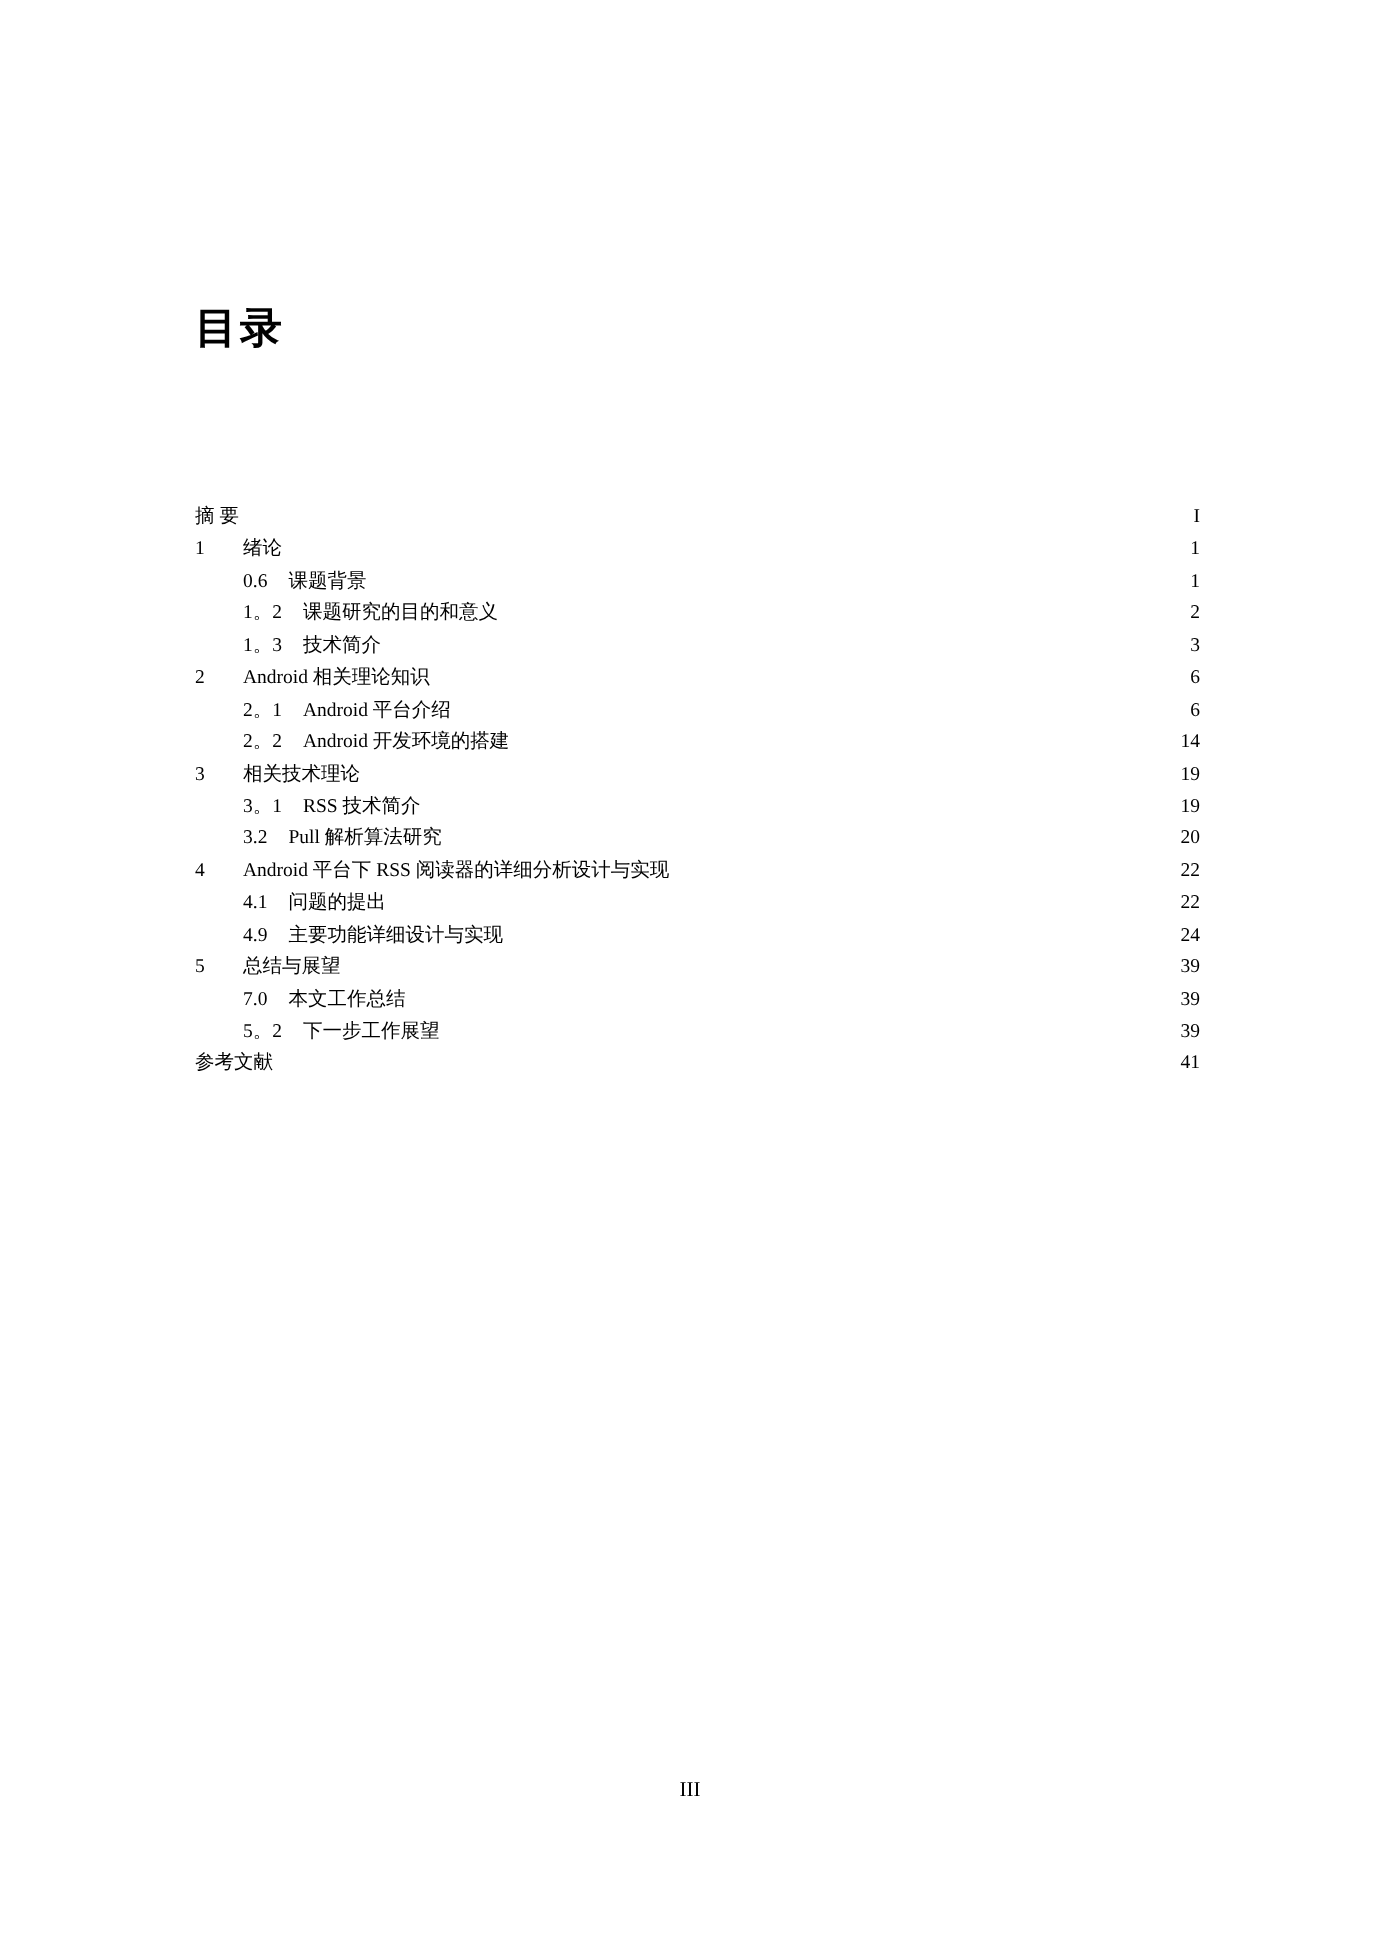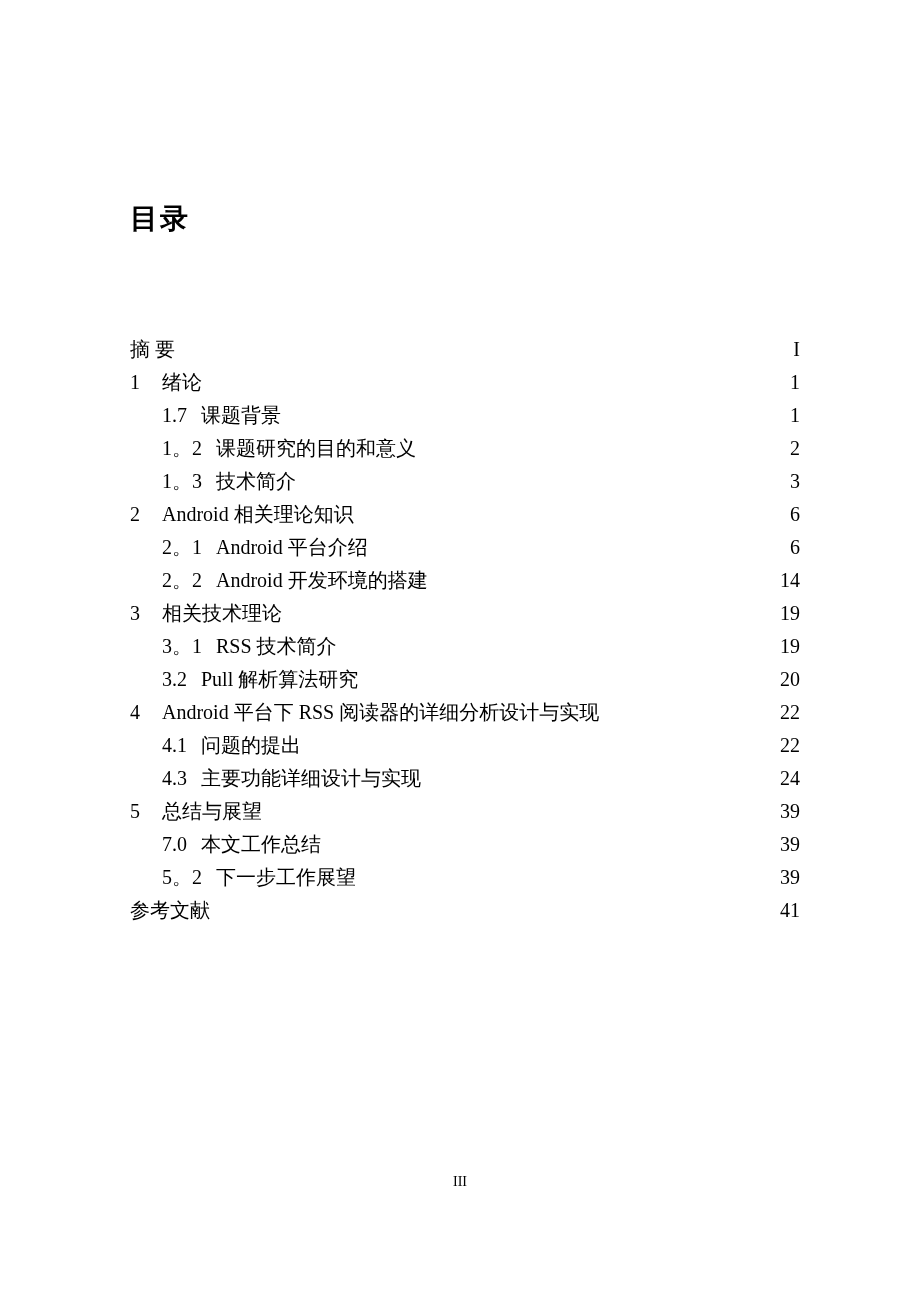--- a/index.html
+++ b/index.html
@@ -20,21 +20,21 @@
     }
     .title {
       font-size: 28px;
       font-weight: bold;
       margin-bottom: 95px;
       letter-spacing: 2px;
     }
     .toc-entry {
       display: flex;
       align-items: baseline;
-      font-size: 20px;
+      font-size: 13px;
       line-height: 1.65;
       white-space: nowrap;
     }
     .toc-entry.level-0 .label {
       padding-left: 0;
     }
     .toc-entry.level-1 .label {
       padding-left: 32px;
     }
     .label {
@@ -54,21 +54,21 @@
       bottom: 0;
       font-size: 14px;
     }
     .pg {
       flex-shrink: 0;
       text-align: right;
       min-width: 20px;
     }
     .footer {
       position: absolute;
-      bottom: 112px;
+      bottom: 100px;
       left: 0;
       right: 0;
       text-align: center;
       font-size: 14px;
       font-family: "Times New Roman", serif;
     }
     .abstract-label {
       font-family: "Times New Roman", serif;
       font-weight: bold;
     }
@@ -91,21 +91,21 @@
         <span class="label"><span>摘   要</span> </span>
         <span class="dots"></span>
         <span class="pg">I</span>
       </div>
       <div class="toc-entry level-0">
         <span class="label"><span class="chapter-num">1</span><span>绪论</span> </span>
         <span class="dots"></span>
         <span class="pg">1</span>
       </div>
       <div class="toc-entry level-1">
-        <span class="label"><span class="sub-num">1.7</span><span>课题背景</span> </span>
+        <span class="label"><span class="sub-num">0.6</span><span>课题背景</span> </span>
         <span class="dots"></span>
         <span class="pg">1</span>
       </div>
       <div class="toc-entry level-1">
         <span class="label"><span class="sub-num">1。2</span><span>课题研究的目的和意义</span> </span>
         <span class="dots"></span>
         <span class="pg">2</span>
       </div>
       <div class="toc-entry level-1">
         <span class="label"><span class="sub-num">1。3</span><span>技术简介</span> </span>
@@ -146,21 +146,21 @@
         <span class="label"><span class="chapter-num">4</span><span>Android 平台下 RSS 阅读器的详细分析设计与实现</span> </span>
         <span class="dots"></span>
         <span class="pg">22</span>
       </div>
       <div class="toc-entry level-1">
         <span class="label"><span class="sub-num">4.1</span><span>问题的提出</span> </span>
         <span class="dots"></span>
         <span class="pg">22</span>
       </div>
       <div class="toc-entry level-1">
-        <span class="label"><span class="sub-num">4.3</span><span>主要功能详细设计与实现</span> </span>
+        <span class="label"><span class="sub-num">4.9</span><span>主要功能详细设计与实现</span> </span>
         <span class="dots"></span>
         <span class="pg">24</span>
       </div>
       <div class="toc-entry level-0">
         <span class="label"><span class="chapter-num">5</span><span>总结与展望</span> </span>
         <span class="dots"></span>
         <span class="pg">39</span>
       </div>
       <div class="toc-entry level-1">
         <span class="label"><span class="sub-num">7.0</span><span>本文工作总结</span> </span>

